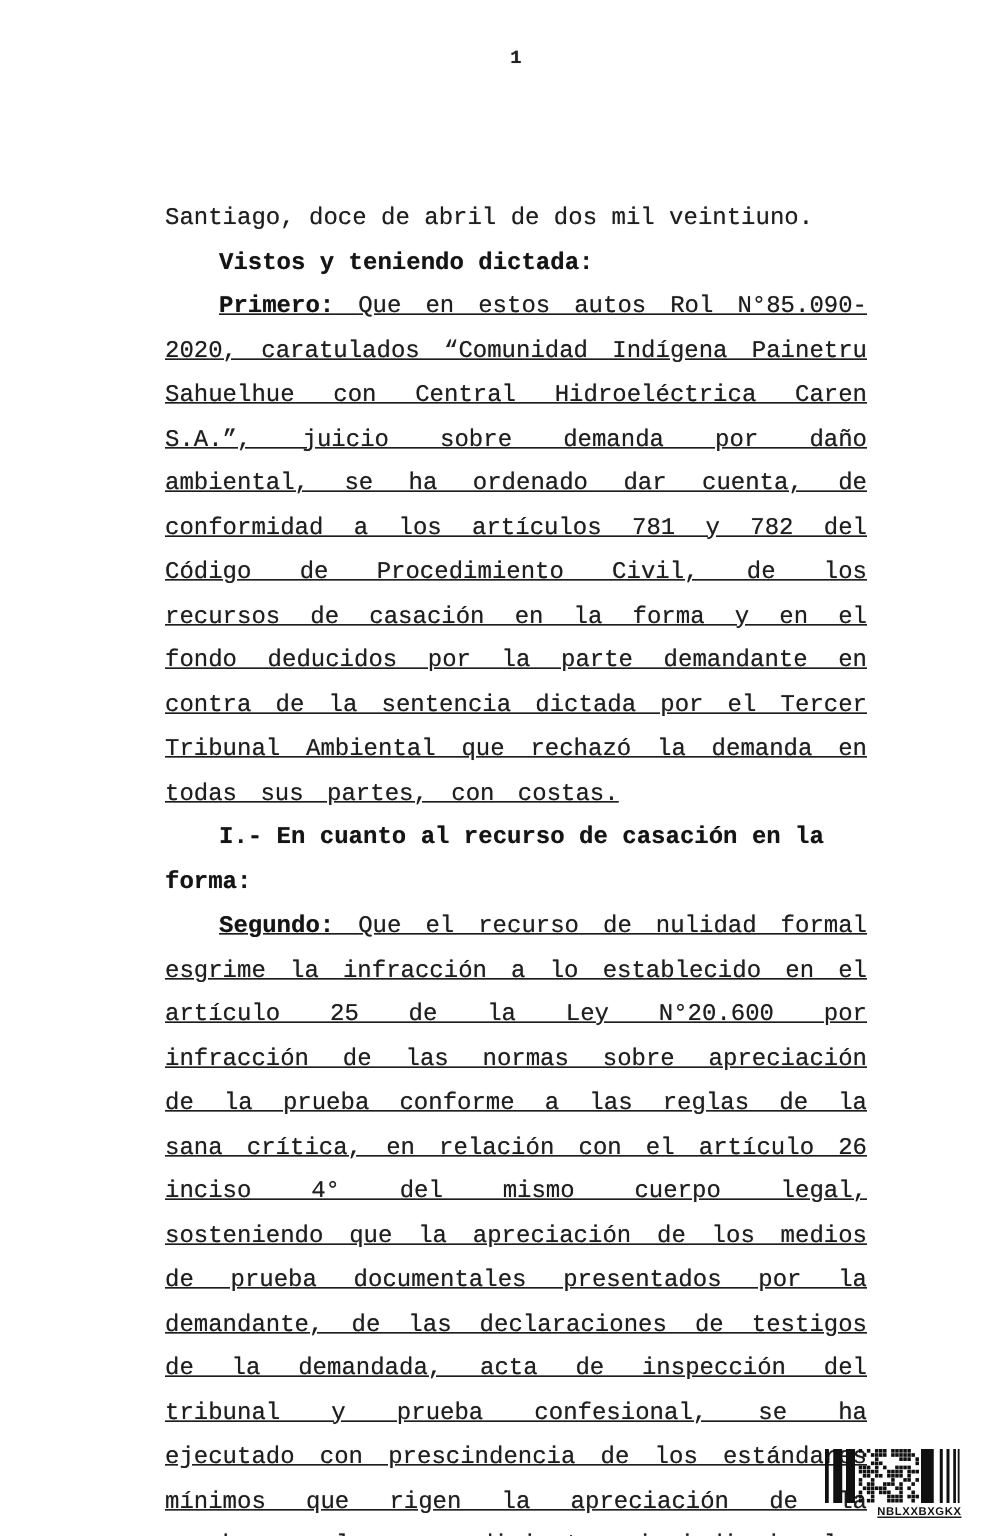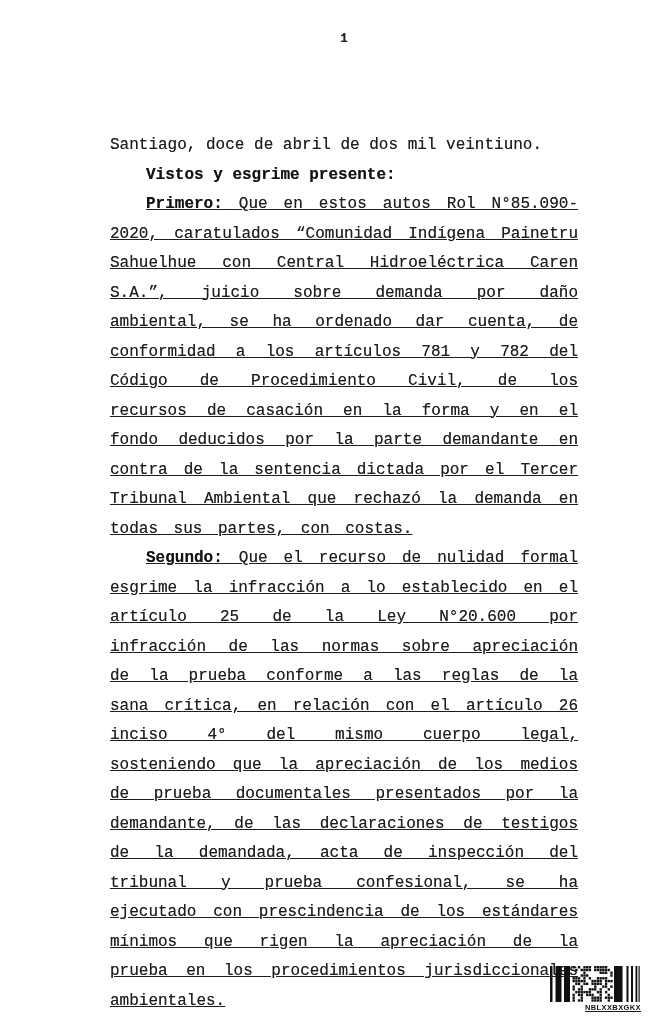--- a/index.html
+++ b/index.html
@@ -77,24 +77,25 @@
 <body>
 
 <div class="sheet">
 
   <div class="page-number">1</div>
 
   <div class="content">
 
     <p>Santiago, doce de abril de dos mil veintiuno.</p>
 
-    <p class="indent heading"><b>Vistos y esgrime presente:</b></p>
+    <p class="indent heading"><b>Vistos y teniendo dictada:</b></p>
 
     <p class="indent just"><b>Primero:</b> <span>Que en estos autos Rol N°85.090-2020, caratulados “Comunidad Indígena Painetru Sahuelhue con Central Hidroeléctrica Caren S.A.”, juicio sobre demanda por daño ambiental, se ha ordenado dar cuenta, de conformidad a los artículos 781 y 782 del Código de Procedimiento Civil, de los recursos de casación en la forma y en el fondo deducidos por la parte demandante en contra de la sentencia dictada por el Tercer Tribunal Ambiental que rechazó la demanda en todas sus partes, con costas.</span></p>
 
+    <p class="indent heading"><b>I.- En cuanto al recurso de casación en la forma:</b></p>
 
     <p class="indent just"><b>Segundo:</b> <span>Que el recurso de nulidad formal esgrime la infracción a lo establecido en el artículo 25 de la Ley N°20.600 por infracción de las normas sobre apreciación de la prueba conforme a las reglas de la sana crítica, en relación con el artículo 26 inciso 4° del mismo cuerpo legal, sosteniendo que la apreciación de los medios de prueba documentales presentados por la demandante, de las declaraciones de testigos de la demandada, acta de inspección del tribunal y prueba confesional, se ha ejecutado con prescindencia de los estándares mínimos que rigen la apreciación de la prueba en los procedimientos jurisdiccionales ambientales.</span></p>
 
   </div>
 
   <div class="barcode">
     <svg id="barcode-svg" viewBox="0 0 90 36" aria-hidden="true">
         <rect x="0" y="0" width="2.5" height="36" fill="#101010"></rect>
         <rect x="5.5" y="0" width="6" height="36" fill="#101010"></rect>
         <rect x="14" y="0" width="6" height="36" fill="#101010"></rect>

